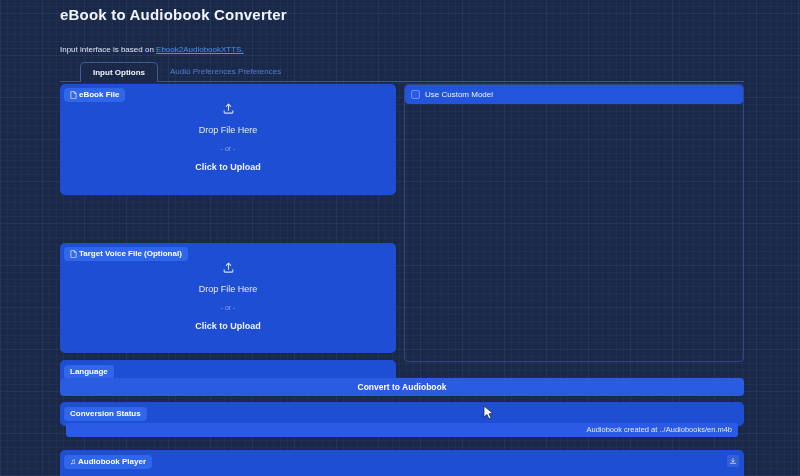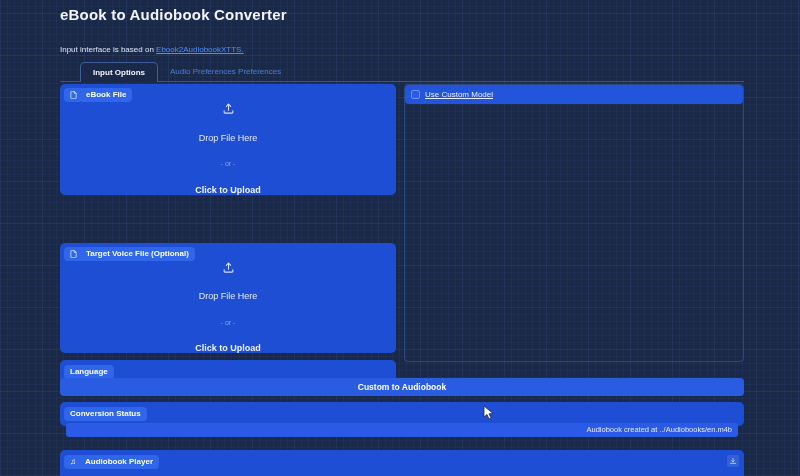--- a/index.html
+++ b/index.html
@@ -42,52 +42,52 @@
   }
   .tab.inactive{ color:#4d7fd9; }
 
   
   .content{ position:absolute; left:60px; top:84px; width:684px; display:flex; gap:8px; }
   .col-left{ width:336px; display:flex; flex-direction:column; }
   .col-right{ flex:1; height:278px; border:1px solid rgba(85,130,235,.35); border-radius:4px; padding:0; }
 
   .panel{ background:#1e4ed3; border-radius:5px; position:relative; }
   .badge{
-    display:inline-flex; align-items:center; gap:9px;
+    display:inline-flex; align-items:center; gap:2px;
     background:#2f66ea; color:#ffffff;
     font-size:8px; font-weight:700; line-height:1;
     padding:3px 6px; border-radius:4px; margin:4px 0 0 4px;
     white-space:nowrap;
   }
   .badge svg{ display:block; }
 
   .dropzone{
     position:absolute; left:0; right:0; top:18px; bottom:0;
-    display:flex; flex-direction:column; align-items:center; justify-content:space-between;
+    display:flex; flex-direction:column; align-items:center; justify-content:flex-start;
     gap:10px; cursor:pointer;
   }
   .drop-title{ font-size:9px; color:#e8edfb; }
   .drop-or{ font-size:7px; color:rgba(215,226,255,.55); }
   .drop-action{ font-size:9px; font-weight:600; color:#f0f4ff; }
 
   .panel-ebook{ height:111px; margin-bottom:8px; }
   .panel-voice{ height:110px; margin-bottom:7px;margin-top:40px; }
   .panel-language{ height:24px; }
 
   .dropdown{
     position:absolute; left:5px; right:5px; top:20px; height:16px;
     background:#2a5ae6; border-radius:3px;
     display:flex; align-items:center; padding:0 12px;
     font-size:7.5px; color:#e3eaff; cursor:pointer;
   }
   .dropdown .chev{ margin-left:auto; font-size:7px; color:#cdd9ff; }
 
   .checkbox-row{
     height:19px; margin:0; background:#2254dc; border-radius:4px;
-    display:flex; align-items:center; gap:5px; padding:0 6px; cursor:pointer;text-decoration:underline;
+    display:flex; align-items:center; gap:5px; padding:0 6px; cursor:pointer;
   }
   .checkbox{
     width:9px; height:9px; border:1px solid #6b95f0; background:#2a5ae6;
     border-radius:2px; flex:0 0 auto;
   }
   .checkbox-label{ font-size:8px; color:#eef2ff; }
 
   .convert-btn{
     position:absolute; left:60px; top:378px; width:684px; height:18px;
     background:#2a5ce2; border:none; border-radius:4px;
@@ -183,21 +183,21 @@
 
     <div class="col-right">
       <div class="checkbox-row">
         <span class="checkbox"></span>
         <span class="checkbox-label">Use Custom Model</span>
       </div>
     </div>
 
   </div>
 
-  <button class="convert-btn">Custom to Audiobook</button>
+  <button class="convert-btn">Convert to Audiobook</button>
 
   <div class="panel status-panel">
     <span class="badge">Conversion Status</span>
     <div class="status-box">Audiobook created at ../Audiobooks/en.m4b</div>
   </div>
 
   <div class="panel player-panel">
     <span class="badge">
       <span>♫</span>
       <span>Audiobook Player</span>

